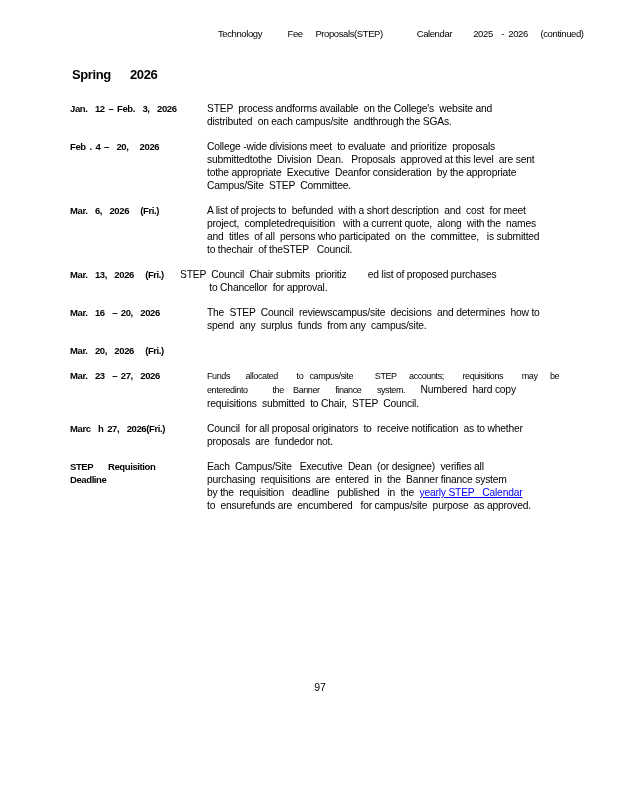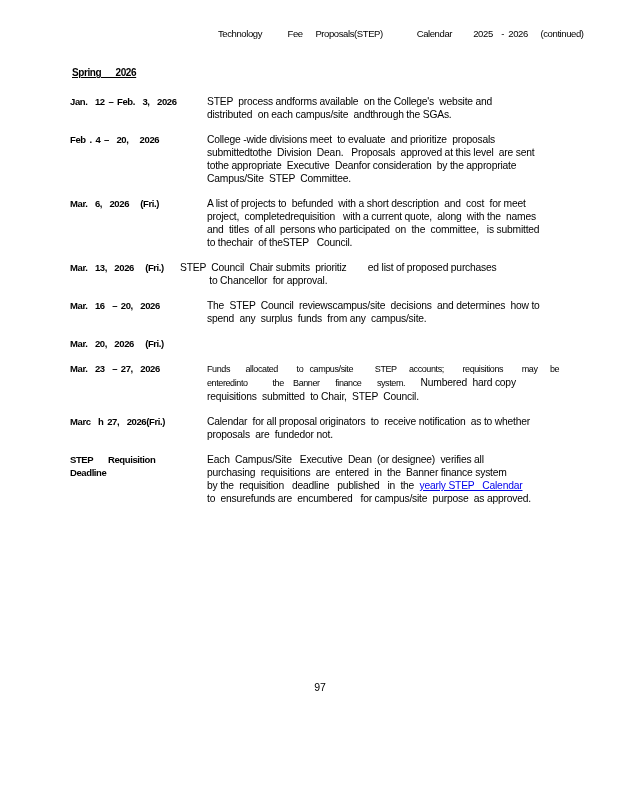--- a/index.html
+++ b/index.html
@@ -12,27 +12,26 @@
     overflow:hidden;
   }
   .header{
     position:absolute;left:218px;top:28px;
     font-size:9.5px;font-weight:400;
     letter-spacing:-0.4px;word-spacing:2px;
     white-space:pre;
   }
   .season{
     position:absolute;left:72px;top:67px;
-    font-size:10px;font-weight:700;
+    font-size:13px;font-weight:700;
     letter-spacing:-0.4px;
     white-space:pre;
-    text-decoration:underline;
   }
   .rows{
-    position:absolute;left:70px;top:95px;right:4px;
+    position:absolute;left:70px;top:102px;right:4px;
   }
   .row{
     display:flex;align-items:flex-start;
     margin-bottom:12px;
   }
   .date{
     flex:0 0 auto;width:137px;
     font-size:9.5px;font-weight:700;
     letter-spacing:-0.4px;word-spacing:1.5px;
     line-height:13px;
@@ -116,21 +115,21 @@
 
     <div class="row">
       <div class="date">Mar.  23  – 27,  2026</div>
       <div class="desc"><span class="condensed">Funds     allocated      to  campus/site       STEP    accounts;      requisitions      may    be
 enteredinto        the   Banner     finance     system.     </span><span>Numbered  hard copy
 requisitions  submitted  to Chair,  STEP  Council.</span></div>
     </div>
 
     <div class="row">
       <div class="date">Marc  h 27,  2026(Fri.)</div>
-      <div class="desc">Calendar  for all proposal originators  to  receive notification  as to whether
+      <div class="desc">Council  for all proposal originators  to  receive notification  as to whether
 proposals  are  fundedor not.</div>
     </div>
 
     <div class="row">
       <div class="date">STEP    Requisition
 Deadline</div>
       <div class="desc"><span>Each  Campus/Site   Executive  Dean  (or designee)  verifies all
 purchasing  requisitions  are  entered  in  the  Banner finance system
 by the  requisition   deadline   published   in  the  </span><a class="doc-link">yearly STEP   Calendar</a><span>
 to  ensurefunds are  encumbered   for campus/site  purpose  as approved.</span></div>

